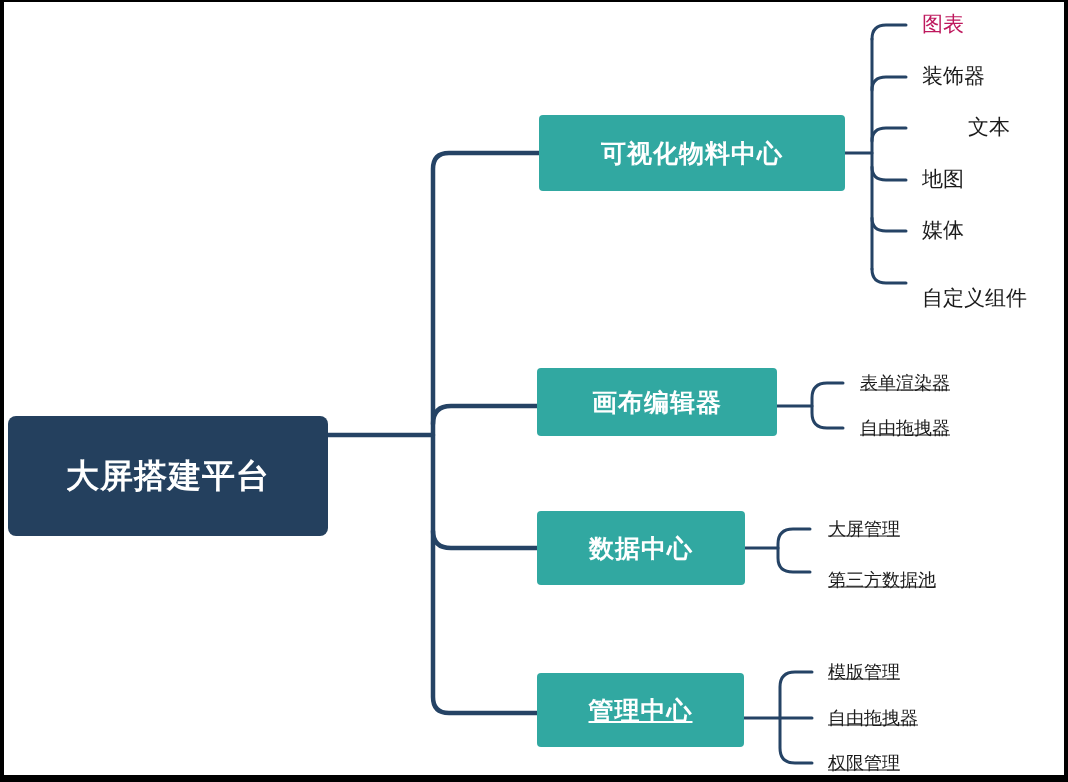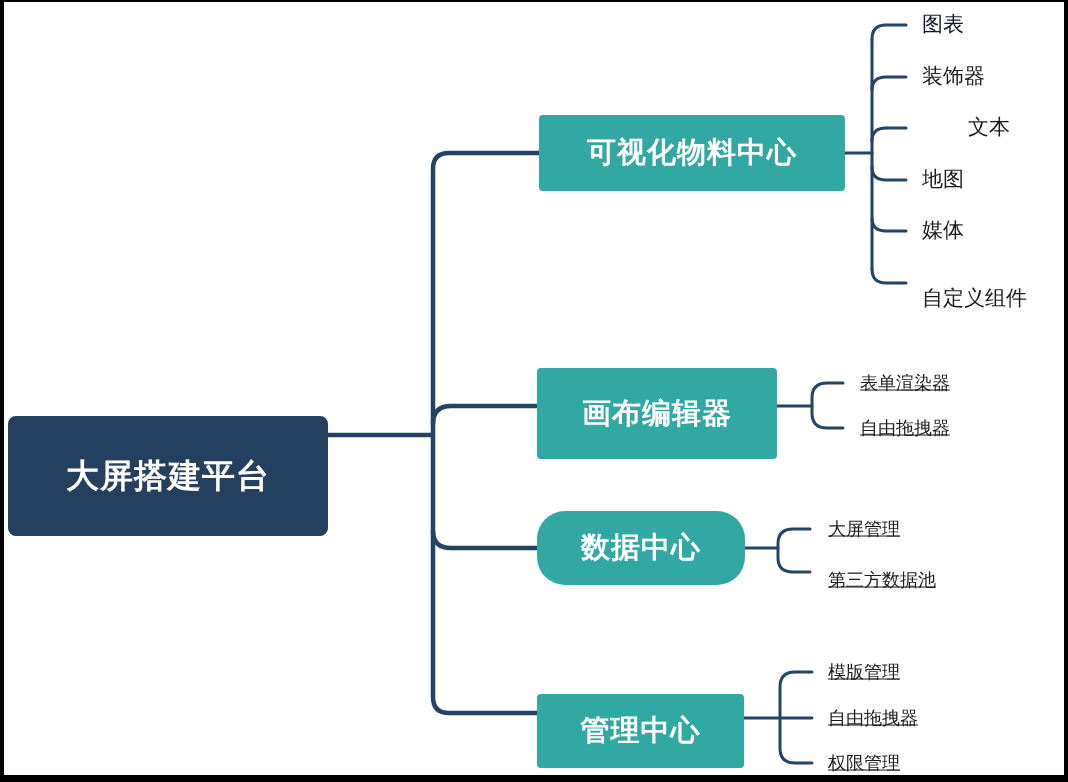--- a/index.html
+++ b/index.html
@@ -27,26 +27,26 @@
   }
   .root-node{
     left:8px;top:375px;width:320px;height:120px;
     background:var(--root-bg,#24405E);
     border-radius:8px;
     font-size:33px;letter-spacing:1px;margin-top:41px;
   }
   .branch-node{
     background:var(--branch-bg,#31A8A1);
     border-radius:4px;
-    font-size:29px;letter-spacing:1px;
+    font-size:25px;letter-spacing:1px;
   }
   #branch-0{left:539px;top:115px;width:306px;height:76px;}
-  #branch-1{left:537px;top:368px;width:240px;height:91px;}
-  #branch-2{left:537px;top:511px;width:208px;height:74px;border-radius:28px;}
-  #branch-3{left:537px;top:694px;width:207px;height:74px;}
+  #branch-1{left:537px;top:368px;width:240px;height:68px;}
+  #branch-2{left:537px;top:511px;width:208px;height:74px;}
+  #branch-3{left:537px;top:673px;width:207px;height:74px;text-decoration:underline;}
 
   .leaf{
     position:absolute;
     transform:translateY(-52%);
     color:#1b1b1b;
     white-space:nowrap;
   }
   .leaf-lg{font-size:21px;}
   .leaf-sm{font-size:18px;text-decoration:underline;}
 </style>
@@ -87,21 +87,21 @@
     </g>
   </svg>
 
   <div class="node root-node">大屏搭建平台</div>
 
   <div class="node branch-node" id="branch-0">可视化物料中心</div>
   <div class="node branch-node" id="branch-1">画布编辑器</div>
   <div class="node branch-node" id="branch-2">数据中心</div>
   <div class="node branch-node" id="branch-3">管理中心</div>
 
-  <div class="leaf leaf-lg" style="left: 922px; top: 25px; color: #0f172a;">图表</div>
+  <div class="leaf leaf-lg" style="left: 922px; top: 25px; color: #be185d;">图表</div>
   <div class="leaf leaf-lg" style="left: 922px; top: 77px; color: rgb(27, 27, 27);">装饰器</div>
   <div class="leaf leaf-lg" style="left: 922px; top: 128px; color: rgb(27, 27, 27); margin-left: 46px;">文本</div>
   <div class="leaf leaf-lg" style="left: 922px; top: 180px; color: rgb(27, 27, 27);">地图</div>
   <div class="leaf leaf-lg" style="left: 922px; top: 231px; color: rgb(27, 27, 27); font-family: Liberation Serif, serif;">媒体</div>
   <div class="leaf leaf-lg" style="left: 922px; top: 299px; color: rgb(27, 27, 27);">自定义组件</div>
 
   <div class="leaf leaf-sm" style="left: 860px; top: 383px; color: rgb(27, 27, 27);">表单渲染器</div>
   <div class="leaf leaf-sm" style="left: 860px; top: 428px; color: rgb(27, 27, 27);">自由拖拽器</div>
 
   <div class="leaf leaf-sm" style="left: 828px; top: 529px; color: rgb(27, 27, 27);">大屏管理</div>

